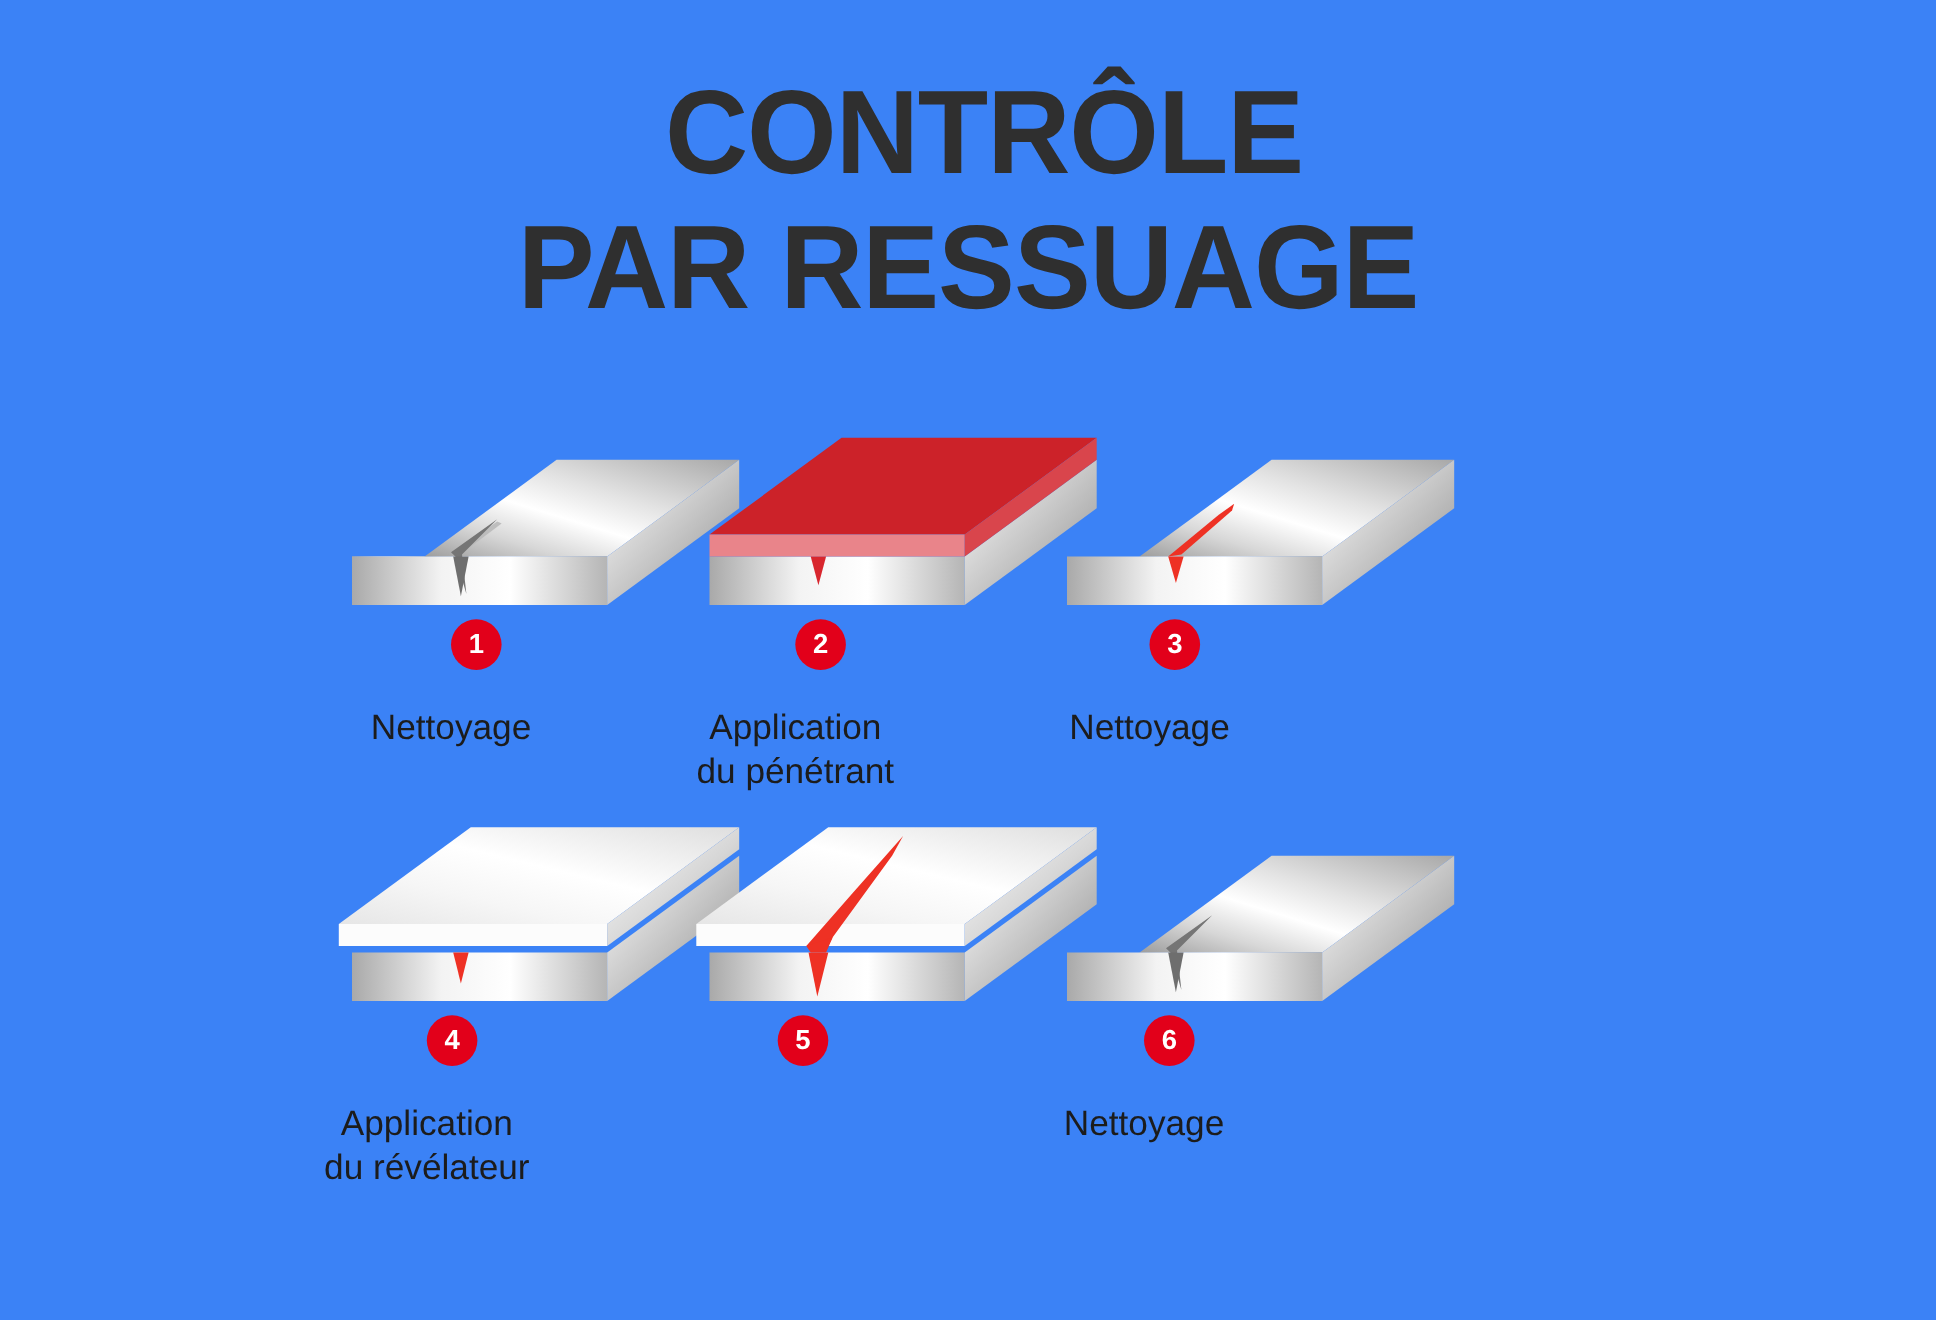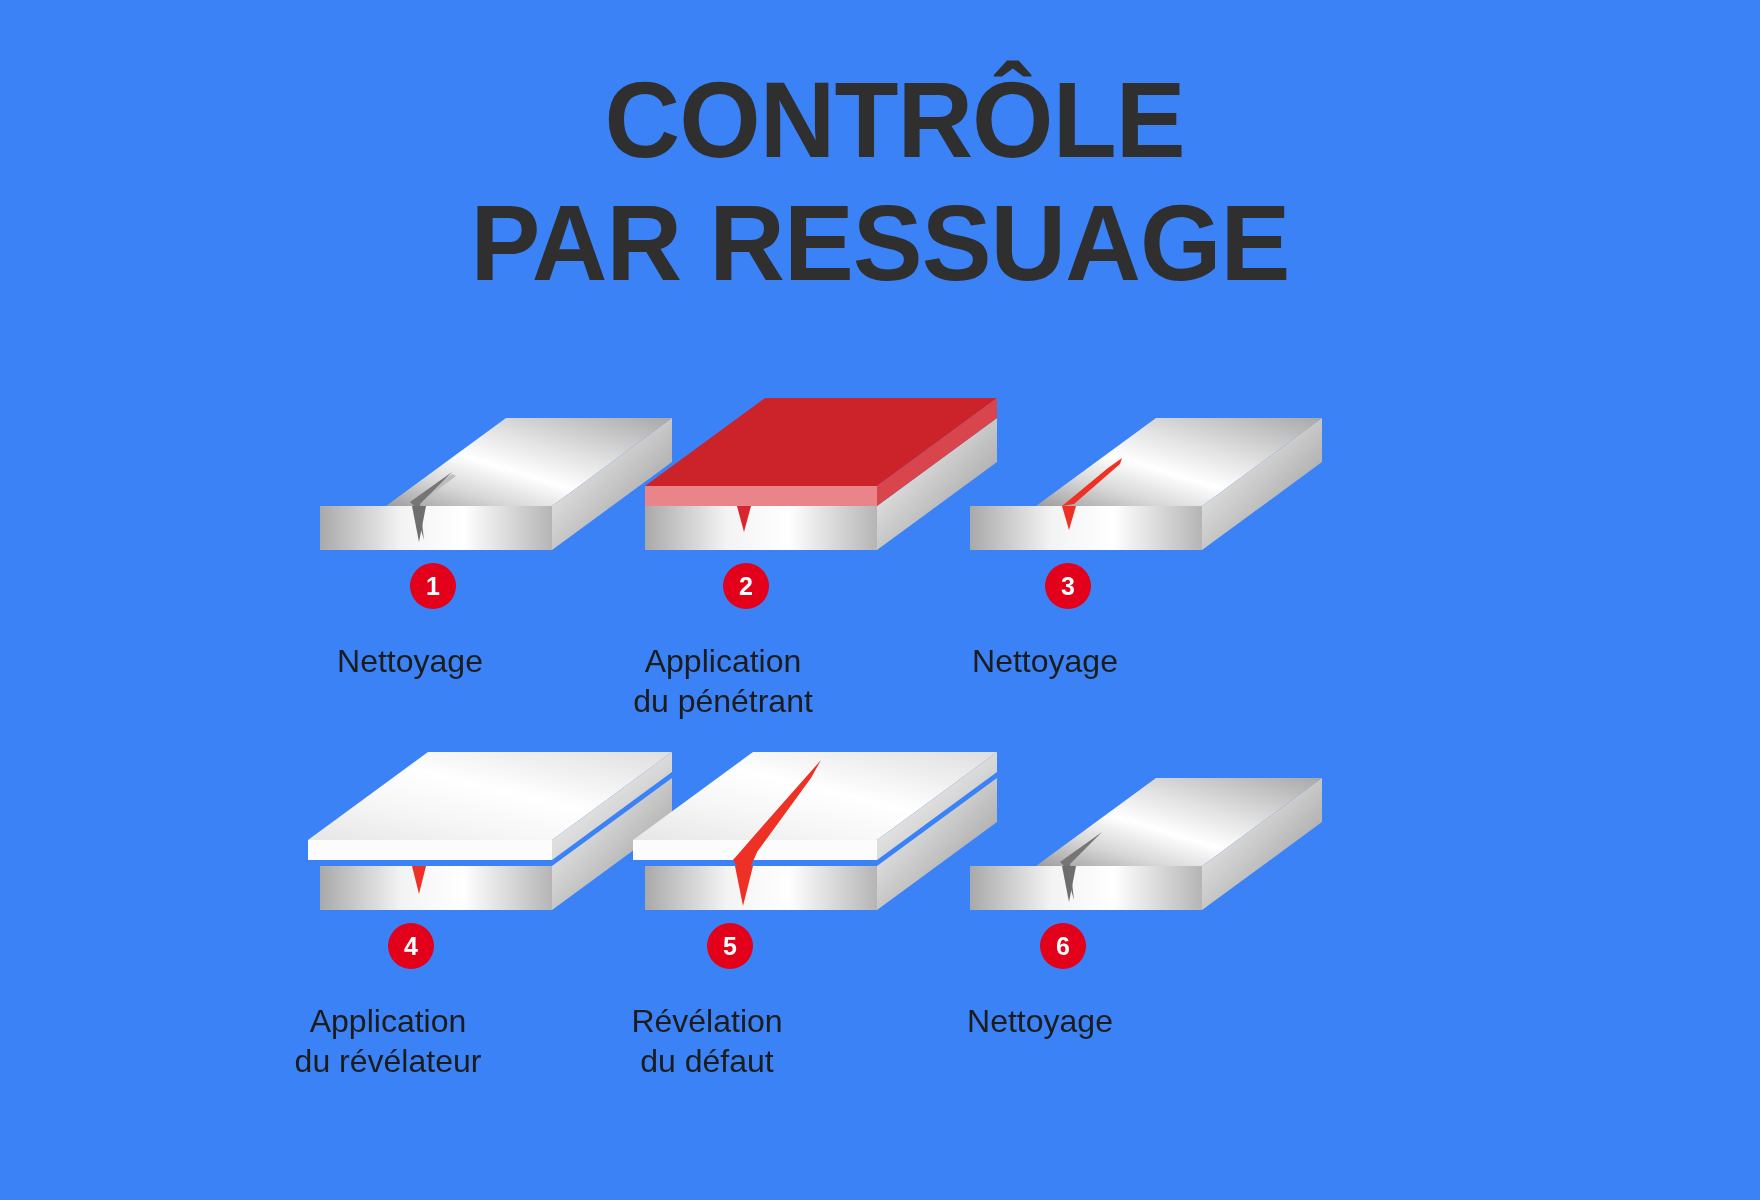--- a/index.html
+++ b/index.html
@@ -323,22 +323,20 @@
               <polygon points="252,100 372,12 372,32 252,120" fill="url(#g5devside)"></polygon>
             </g>
             <g>
               <polygon points="108,120 150,72 196,20 186,38 132,112 128,120" fill="#ee3124"></polygon>
               <polygon points="108,120 132,112 126,126 112,126" fill="#ee3124"></polygon>
               <polygon points="110,126 128,126 118,166" fill="#ee3124"></polygon>
             </g>
           </svg>
         </div>
         <div class="badge">5</div>
-        <div class="caption">Révélation
-du défaut</div>
       </div>
 
       <div class="step c2">
         <div class="art">
           <svg viewBox="0 0 400 200">
             <defs>
               <linearGradient id="g6top" x1="0" y1="1" x2="1" y2="0">
                 <stop offset="0" stop-color="#9d9d9d"></stop>
                   <stop offset="0.22" stop-color="#d7d7d7"></stop>
                 <stop offset="0.42" stop-color="#ffffff"></stop>

